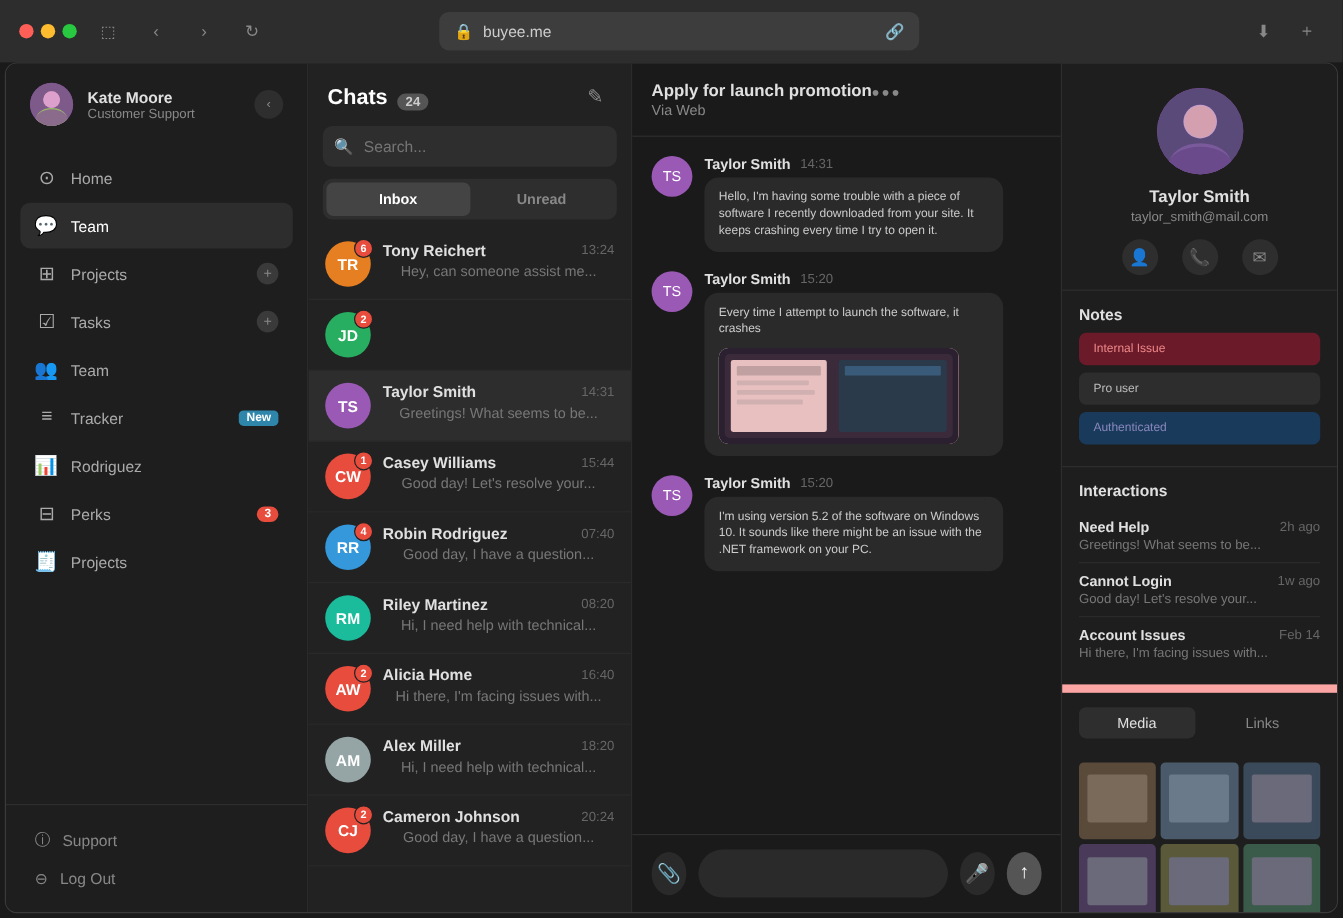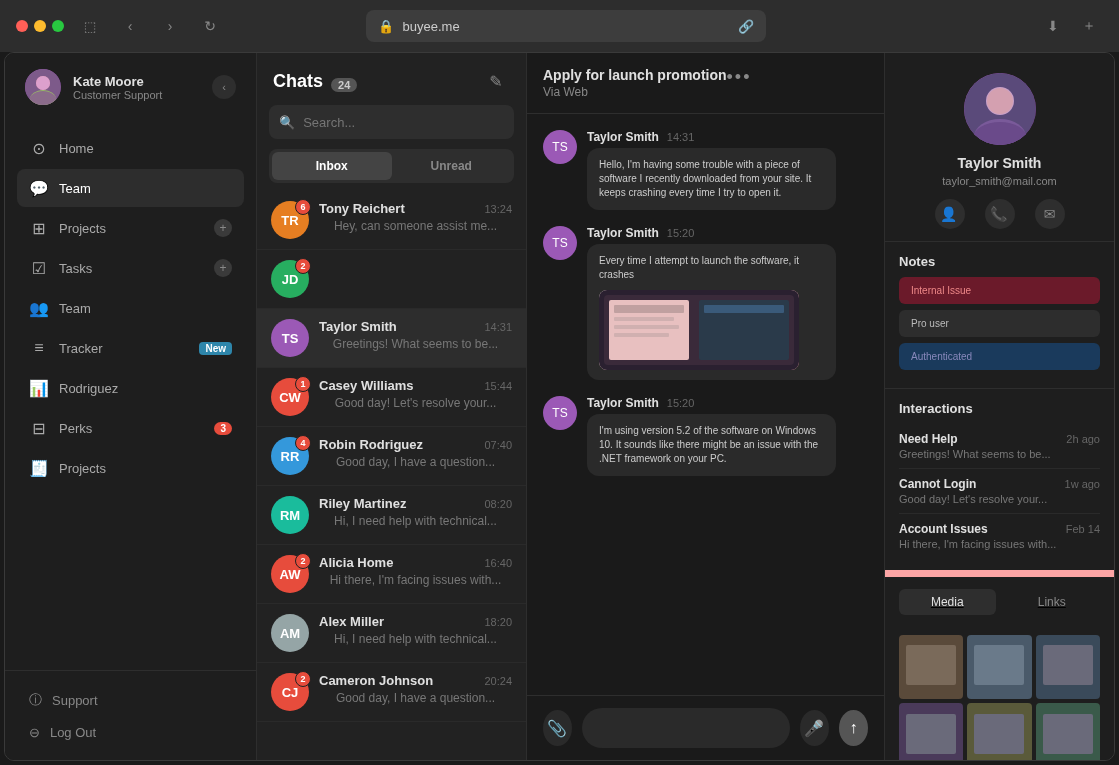--- a/index.html
+++ b/index.html
@@ -565,21 +565,20 @@
     .interaction-time { color: #666; font-size: 11px; }
     .interaction-preview { color: #777; font-size: 11px; white-space: nowrap; overflow: hidden; text-overflow: ellipsis; }
 
     .media-section {
       padding: 12px 14px;
     }
     .media-tabs {
       display: flex;
       gap: 8px;
       margin-bottom: 20px;
-      text-decoration: underline;
     }
     .media-tab {
       flex: 1;
       text-align: center;
       padding: 6px;
       border-radius: 6px;
       font-size: 12px;
       cursor: pointer;
       border: none;
     }

